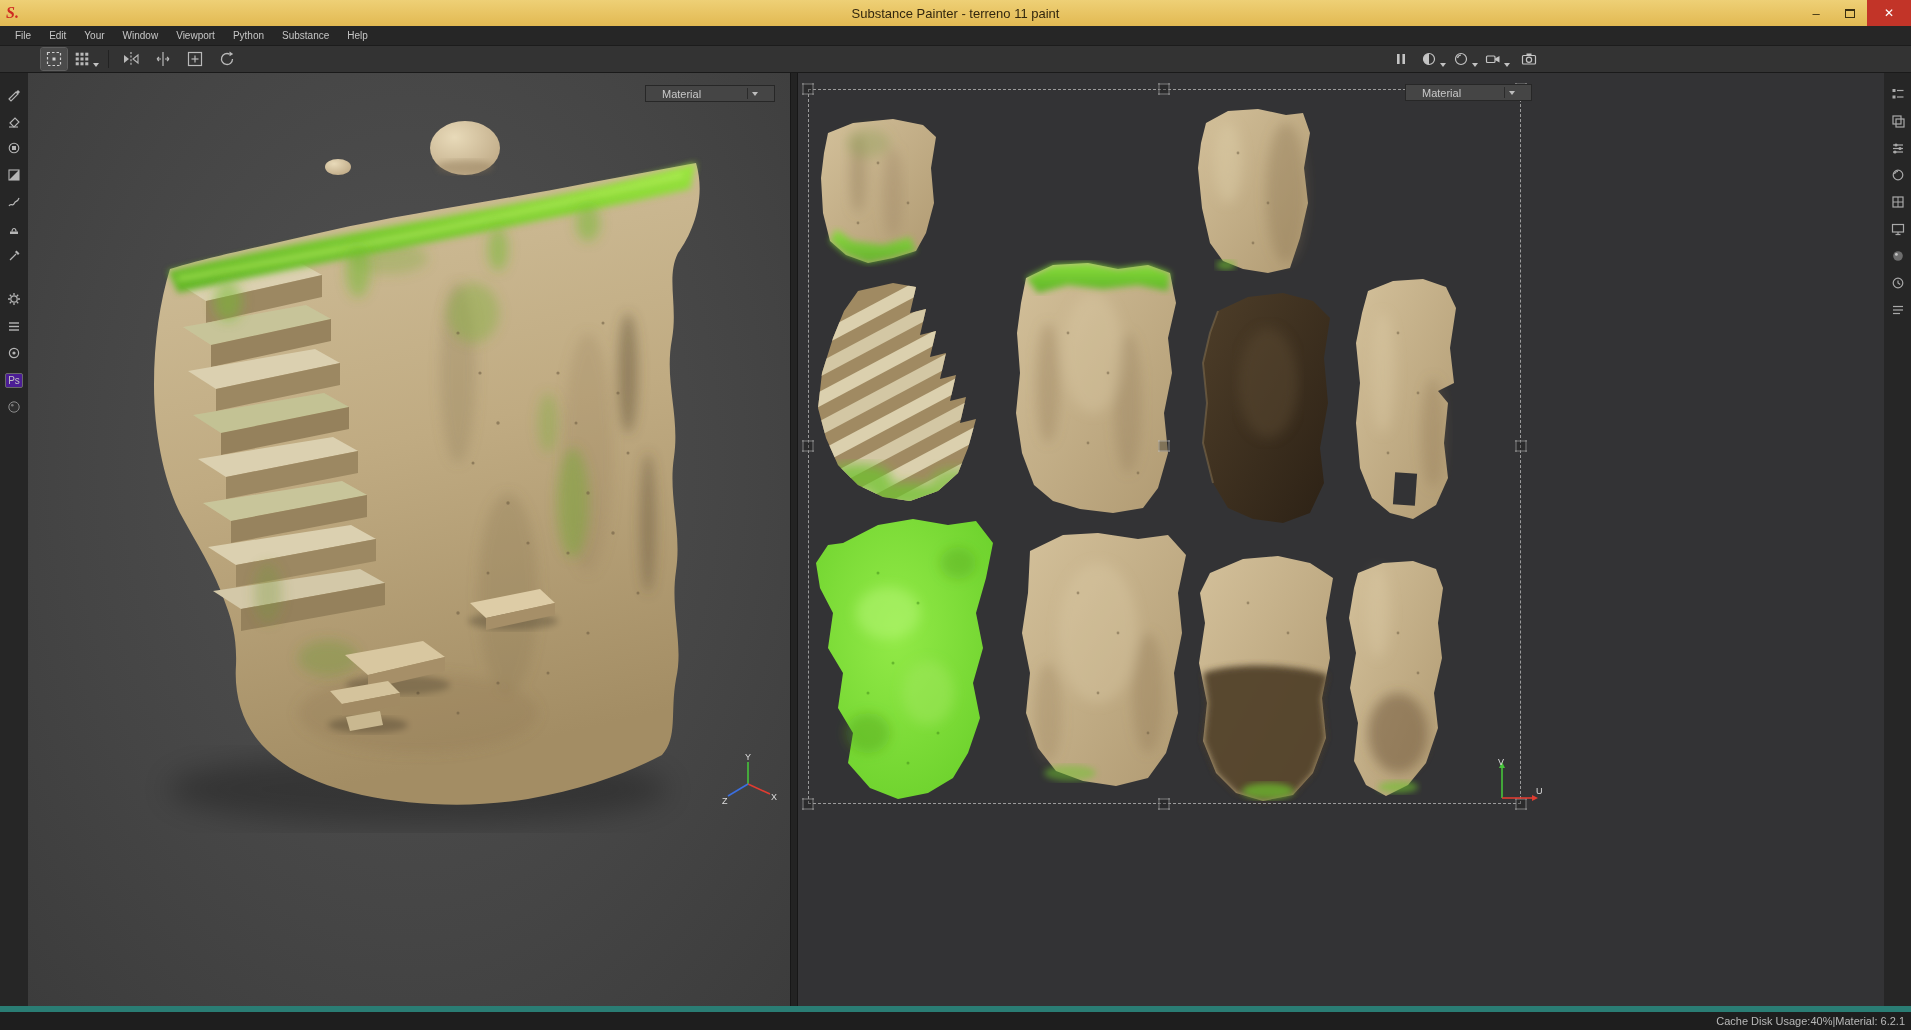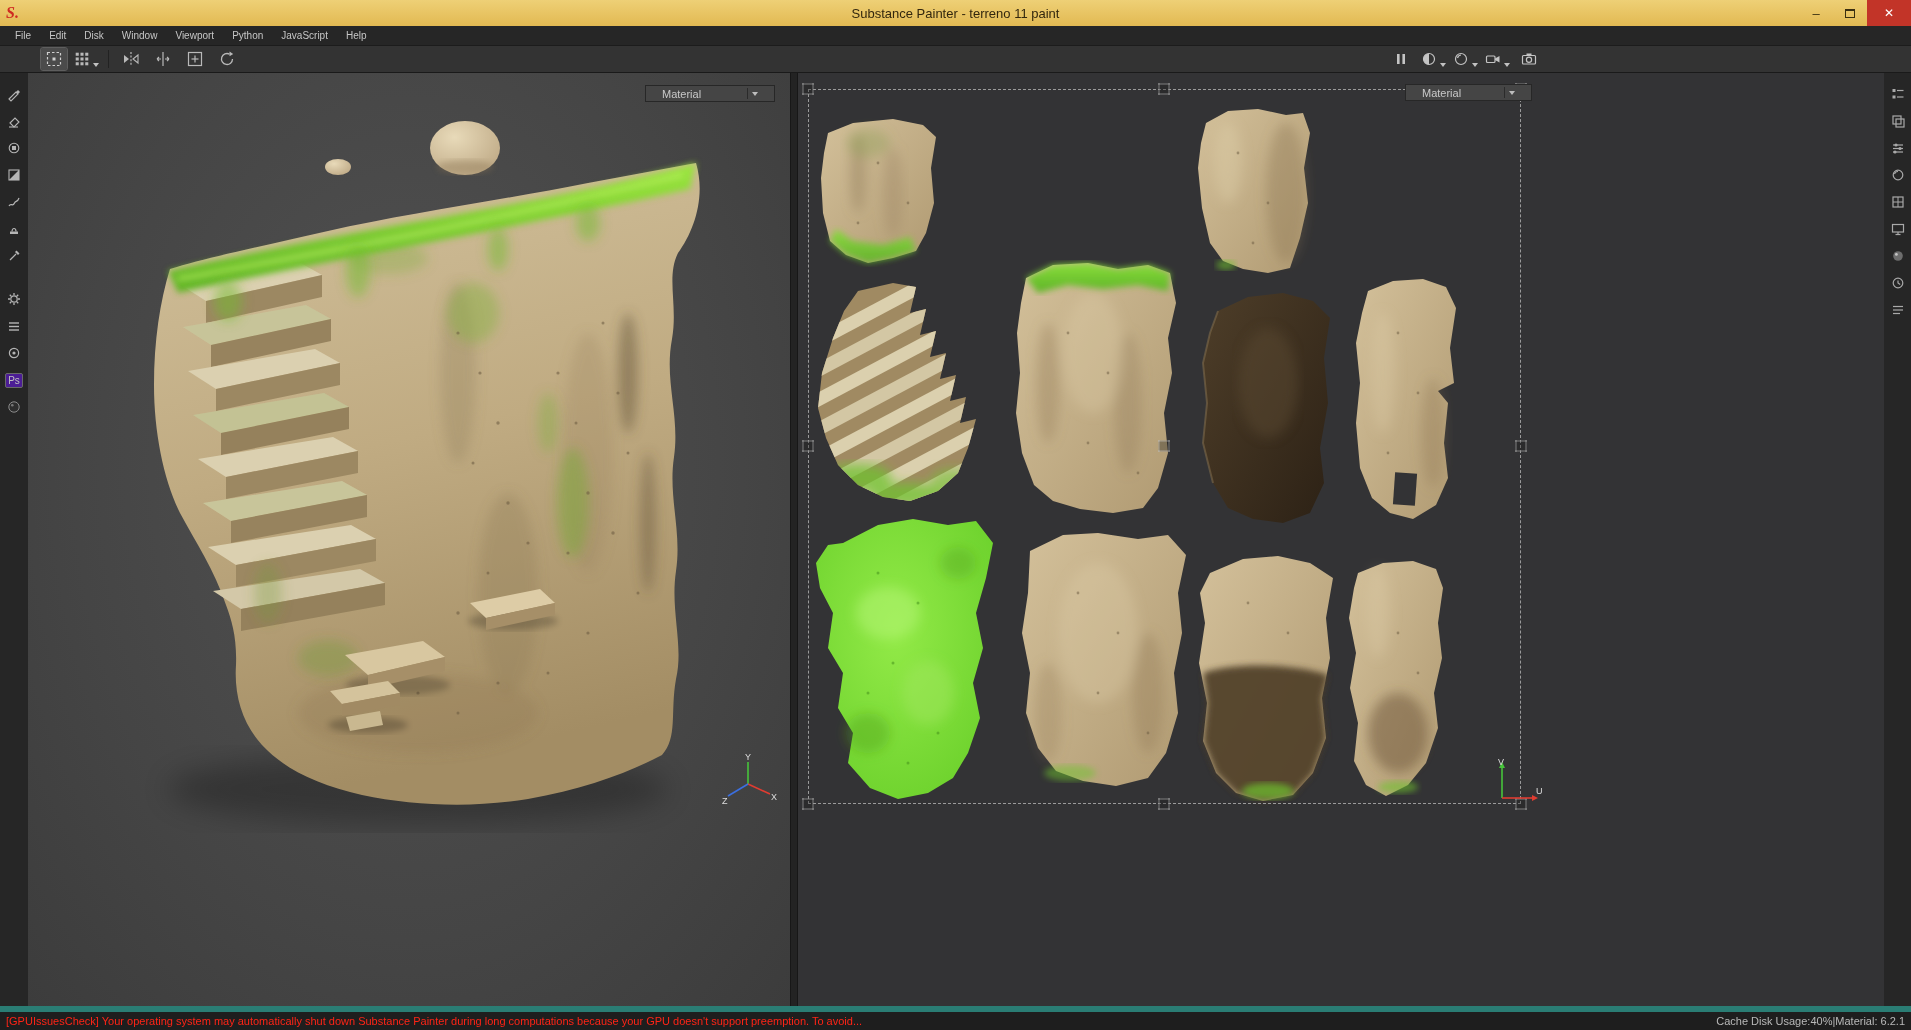--- a/index.html
+++ b/index.html
@@ -78,25 +78,25 @@
         </div>
       <div class="wbtn close">
           <span>✕</span>
         </div>
     </div>
   </div>
 
   <div class="menubar">
     <span class="menu-item">File</span>
     <span class="menu-item">Edit</span>
-    <span class="menu-item">Disk</span>
+    <span class="menu-item">Your</span>
     <span class="menu-item">Window</span>
     <span class="menu-item">Viewport</span>
     <span class="menu-item">Python</span>
-    <span class="menu-item">JavaScript</span>
+    <span class="menu-item">Substance</span>
     <span class="menu-item">Help</span>
   </div>
 
   <div class="toolbar">
     <div class="ic active">
       <svg width="20" height="20" viewBox="0 0 20 20">
         <rect x="3.5" y="3.5" width="13" height="13" fill="none" stroke="#cfcfcf" stroke-width="1.2" stroke-dasharray="2.5 2"></rect>
         <rect x="8.5" y="8.5" width="3" height="3" fill="#cfcfcf"></rect>
       </svg>
     </div>
@@ -657,21 +657,20 @@
           <line x1="3" y1="4.5" x2="13" y2="4.5" stroke="#a9a9a9" stroke-width="1.2"></line>
           <line x1="3" y1="8" x2="13" y2="8" stroke="#a9a9a9" stroke-width="1.2"></line>
           <line x1="3" y1="11.5" x2="10" y2="11.5" stroke="#a9a9a9" stroke-width="1.2"></line>
         </svg>
       </div>
     </div>
   </div>
 
   <div class="progress-strip"></div>
   <div class="statusbar">
-    <span class="warning">[GPUIssuesCheck] Your operating system may automatically shut down Substance Painter during long computations because your GPU doesn't support preemption. To avoid...</span>
     <span class="status-right">
       <span>Cache Disk Usage:</span>
       <span>40%</span>
       <span>|</span>
       <span>Material: 6.2.1</span>
     </span>
   </div>
 
 </div>
 

